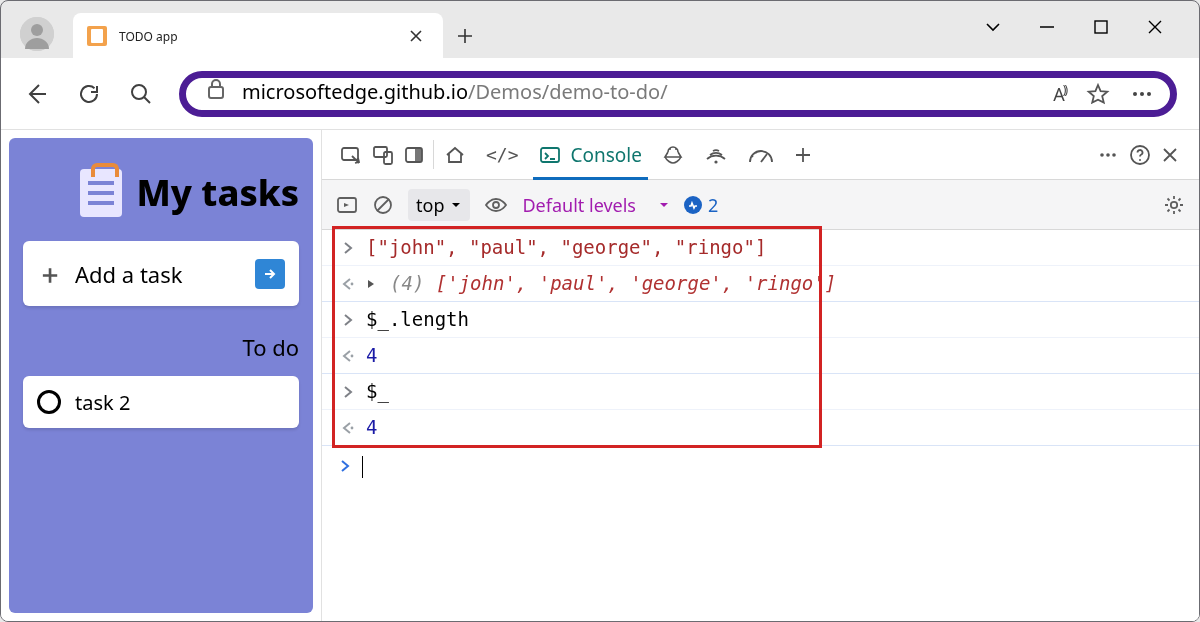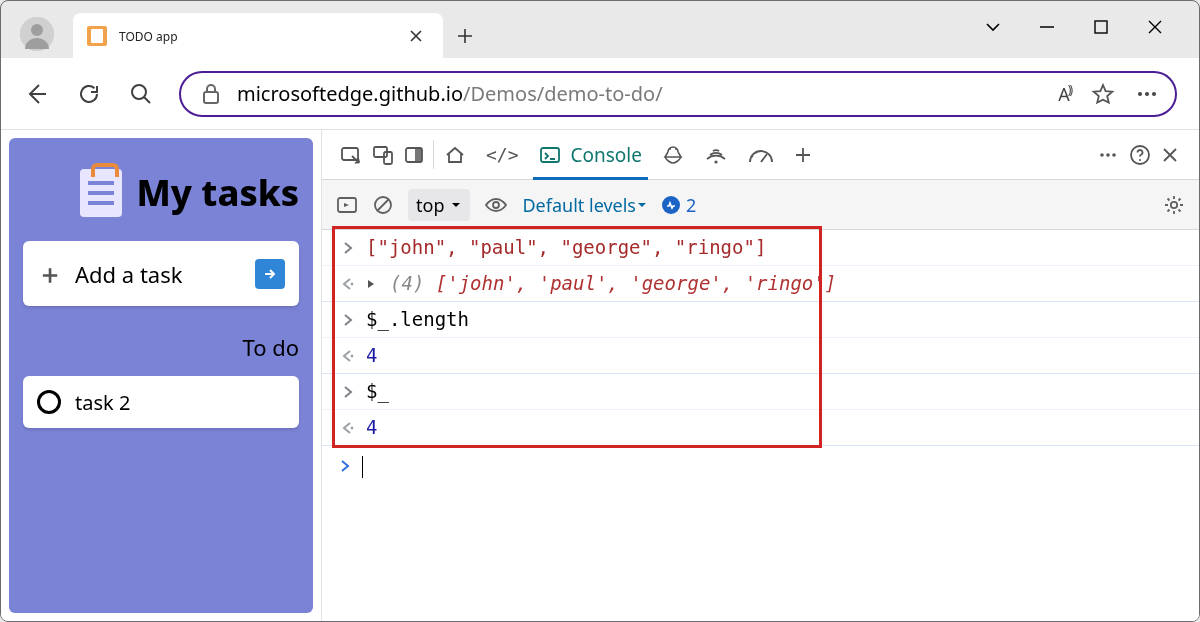--- a/index.html
+++ b/index.html
@@ -57,22 +57,22 @@
   .window-controls { margin-left:auto; display:flex; align-items:center; height:56px; gap:22px; padding:0 28px 4px 0;}
   .window-controls .wc { width:32px; height:32px; display:flex; align-items:center; justify-content:center; color:#000; }
 
   
   .toolbar {
     height: 72px; background:#fff; display:flex; align-items:center; padding: 0 22px; gap: 24px;
     border-bottom: 1px solid var(--subtle-border);
   }
   .toolbar .ico { width:28px; height:28px; display:flex; align-items:center; justify-content:center; color:var(--ico-dark); }
   .omnibox {
-    flex:1; height:46px; border:2px solid #4c1d95; border-radius:23px;
-    display:flex; align-items:center; padding:0 10px 0 20px; gap:16px; min-width:0;
+    flex:1; height:46px; border:7px solid #4c1d95; border-radius:23px;
+    display:flex; padding:0 10px 0 20px; gap:16px; min-width:0;
     background:#fff;
   }
   .omnibox .url { font-size:20px; color:#7A7A7A; white-space:nowrap; overflow:hidden; }
   .omnibox .url .dark { color:#000; }
   .omnibar-actions { margin-left:auto; display:flex; align-items:center; gap:20px; padding-right:6px; color:#444; }
 
   
   .content { flex:1; background:#fff; display:flex; min-height:0; }
 
   
@@ -112,21 +112,21 @@
   .dt-tabs .seg.active { color:#0f766e; }
   .dt-tabs .seg.active::before { content:""; position:absolute; left:4px; right:4px; bottom:-1px; height:3px; background:#0F6CBD; }
   .dt-tabs .spacer { flex:1; }
   .dt-toolbar {
     height:50px; display:flex; align-items:center; gap:14px; padding:0 14px;
     background: var(--console-bg); border-bottom:1px solid var(--border-light);
   }
   .dt-toolbar .ti { display:flex; align-items:center; justify-content:center; color:#5F5F5F; height:32px;}
   .pill { background:#E7E7EA; border-radius:4px; padding:4px 8px; display:flex; align-items:center; gap:6px; font-size:18px; }
   .filter { height:34px; border:1px solid #C6C6C6; border-radius:0px; background:#fff; padding:0 10px; font-size:18px; color:#888; width:200px; display:flex; align-items:center;}
-  .levels { font-size:18px; color:#0369a1; display:flex; align-items:center; gap:0; }
+  .levels { font-size:18px; color:#a21caf; display:flex; align-items:center; gap:22px; }
   .issue-badge { display:flex; align-items:center; gap:6px; color:#1B63C4; }
   .issue-badge .dot { width:18px; height:18px; background:#1B63C4; border-radius:50%; display:flex; align-items:center; justify-content:center; color:#fff; font-size:12px;}
   .dt-console { flex:1; position:relative; background:#fff; font-family: Consolas, Menlo, monospace; font-size:19px; line-height:1.2;}
   .highlight-box {
     position:absolute; left:10px; top:-4px; width:490px; height:222px;
     border:3px solid #D22323; pointer-events:none; z-index:5;
   }
   .crow { display:flex; align-items:center; border-bottom:1px solid #EEF2FA; min-height:36px; padding: 4px 6px 4px 18px; gap:10px; }
   .crow.output { border-bottom-color:#D9E4F7; }
   .crow .glyph { width:16px; color:#9AA0A6; display:flex; align-items:center; justify-content:center; }

